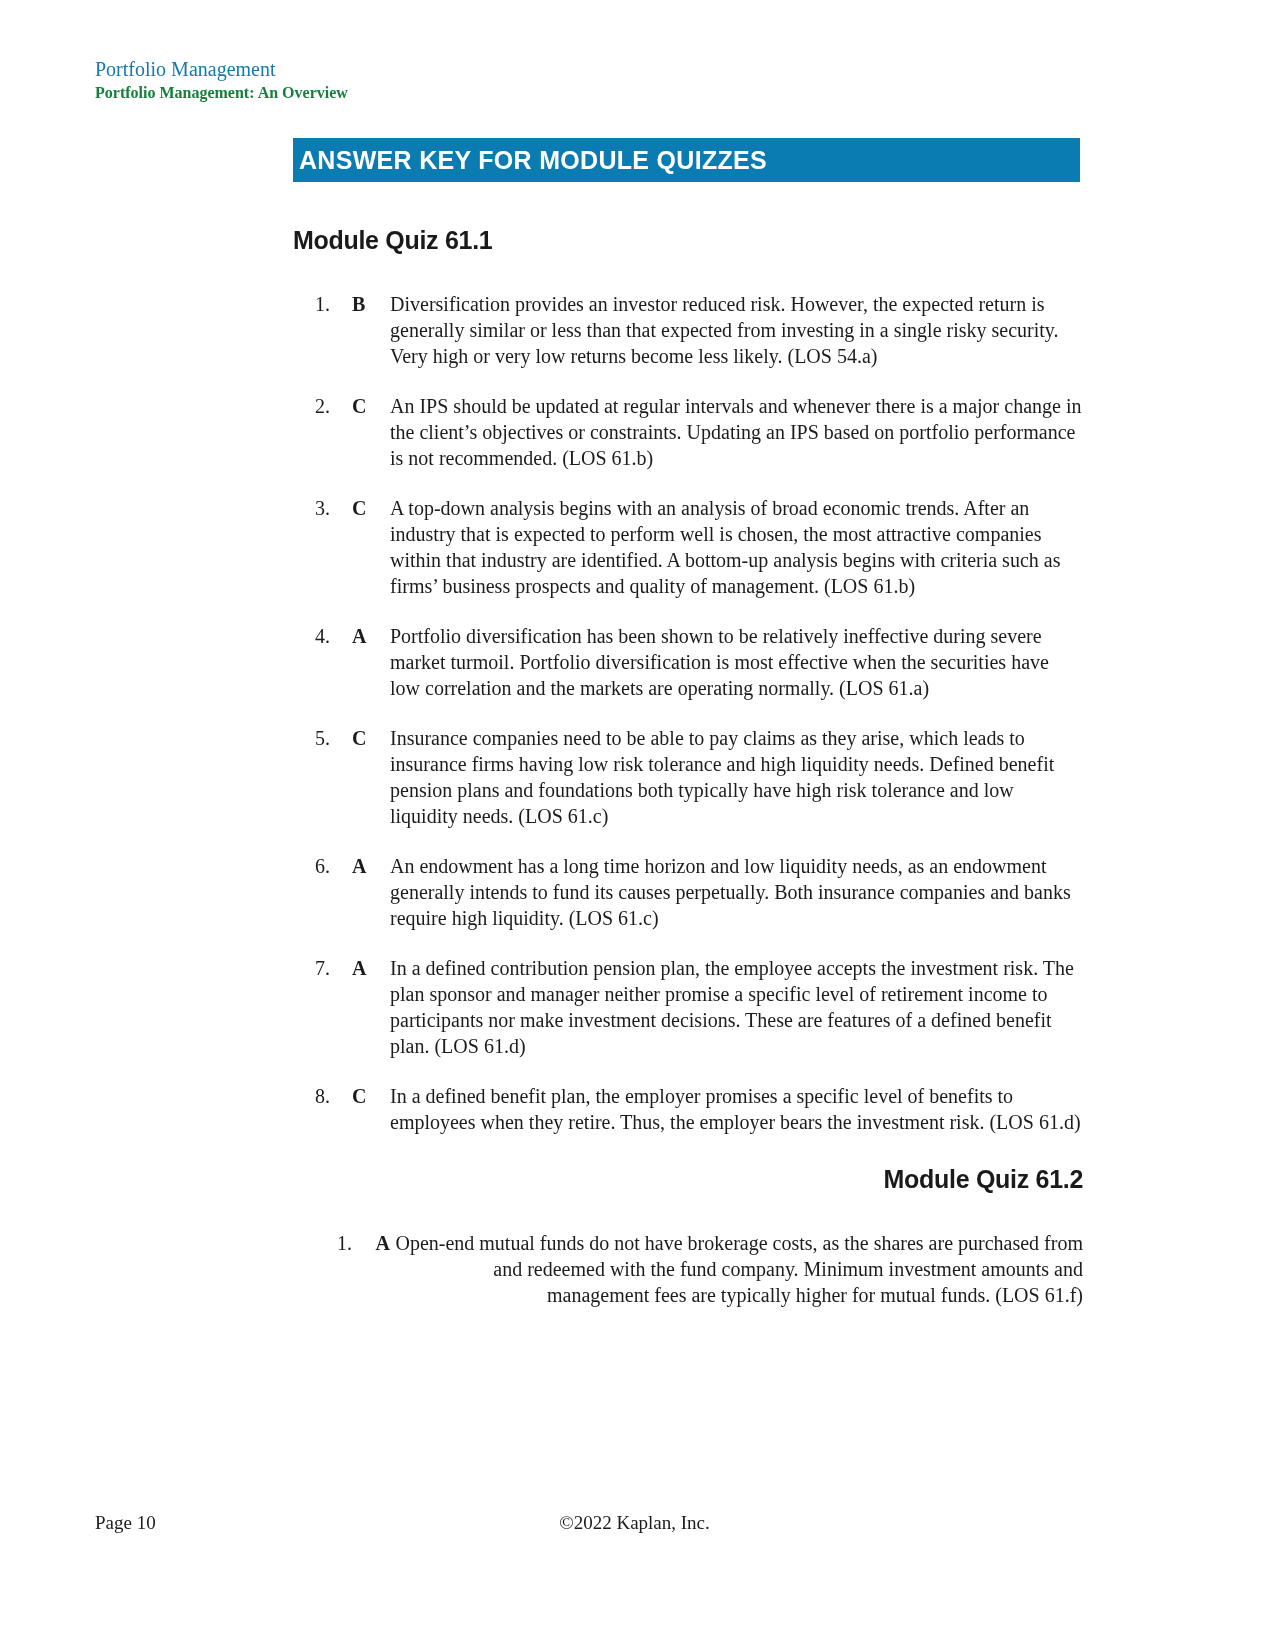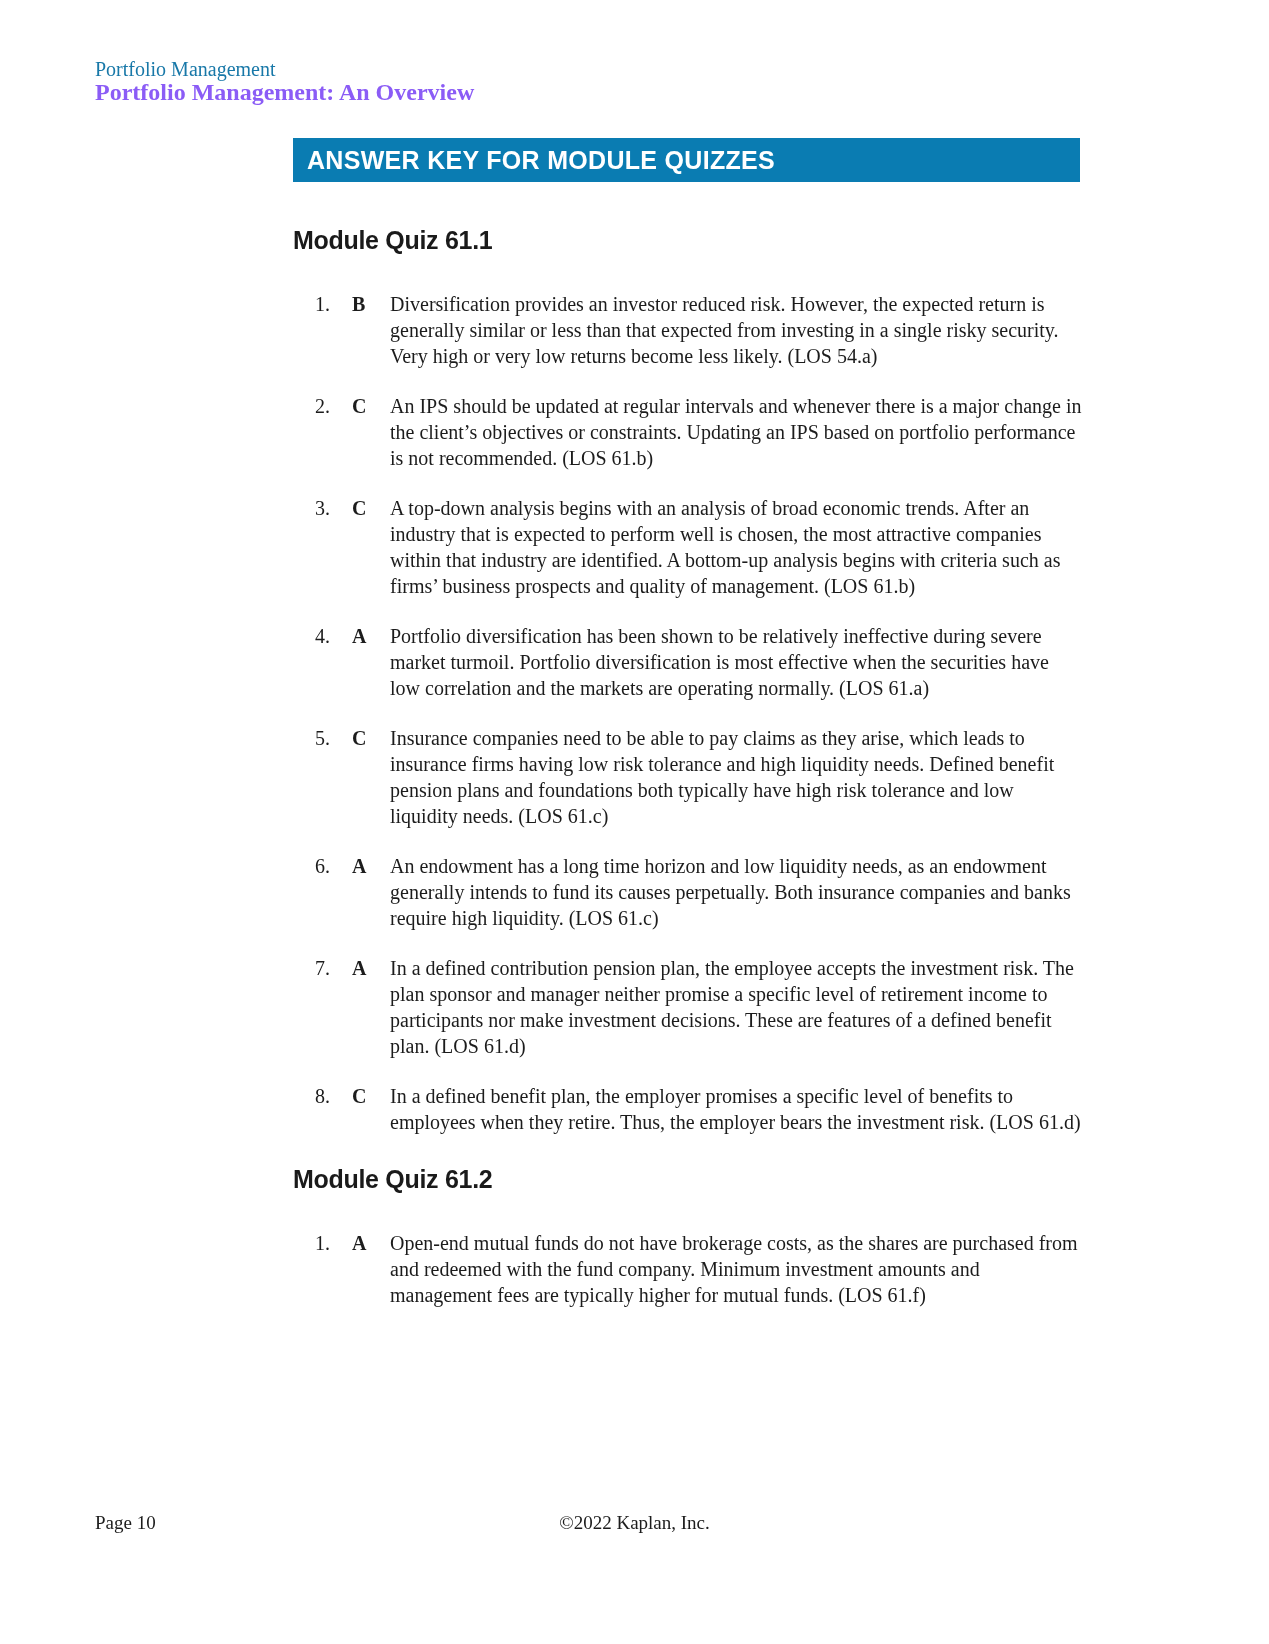--- a/index.html
+++ b/index.html
@@ -17,37 +17,37 @@
     left: 95px;
     top: 58px;
   }
   .header-topic {
     color: #1878A8;
     font-weight: normal;
     font-size: 20px;
     line-height: 23px;
   }
   .header-reading {
-    color: #8b5cf6;
+    color: #15803d;
     font-weight: bold;
-    font-size: 24px;
+    font-size: 16px;
     line-height: 23px;
   }
 
   .banner {
     position: absolute;
     left: 293px;
     top: 138px;
     width: 787px;
     height: 44px;
     background: #0A7CB2;
     color: #ffffff;
     display: flex;
     align-items: center;
-    padding-left: 14px;
+    padding-left: 6px;
     font-family: "Liberation Sans", sans-serif;
     font-weight: bold;
     font-size: 25px;
     letter-spacing: 0.3px;
   }
 
   .content {
     position: absolute;
     left: 293px;
     top: 226px;
@@ -57,20 +57,21 @@
   .quiz-title {
     font-family: "Liberation Sans", sans-serif;
     font-weight: bold;
     font-size: 25px;
     letter-spacing: -0.3px;
     color: #1a1a1a;
     margin-bottom: 36px;
   }
   .quiz-section + .quiz-section {
     margin-top: 30px;
+    text-align: right;
   }
 
   .answer-item {
     display: flex;
     font-size: 20px;
     line-height: 26px;
     margin-bottom: 24px;
     color: #1c1c1c;
   }
   .answer-num {

